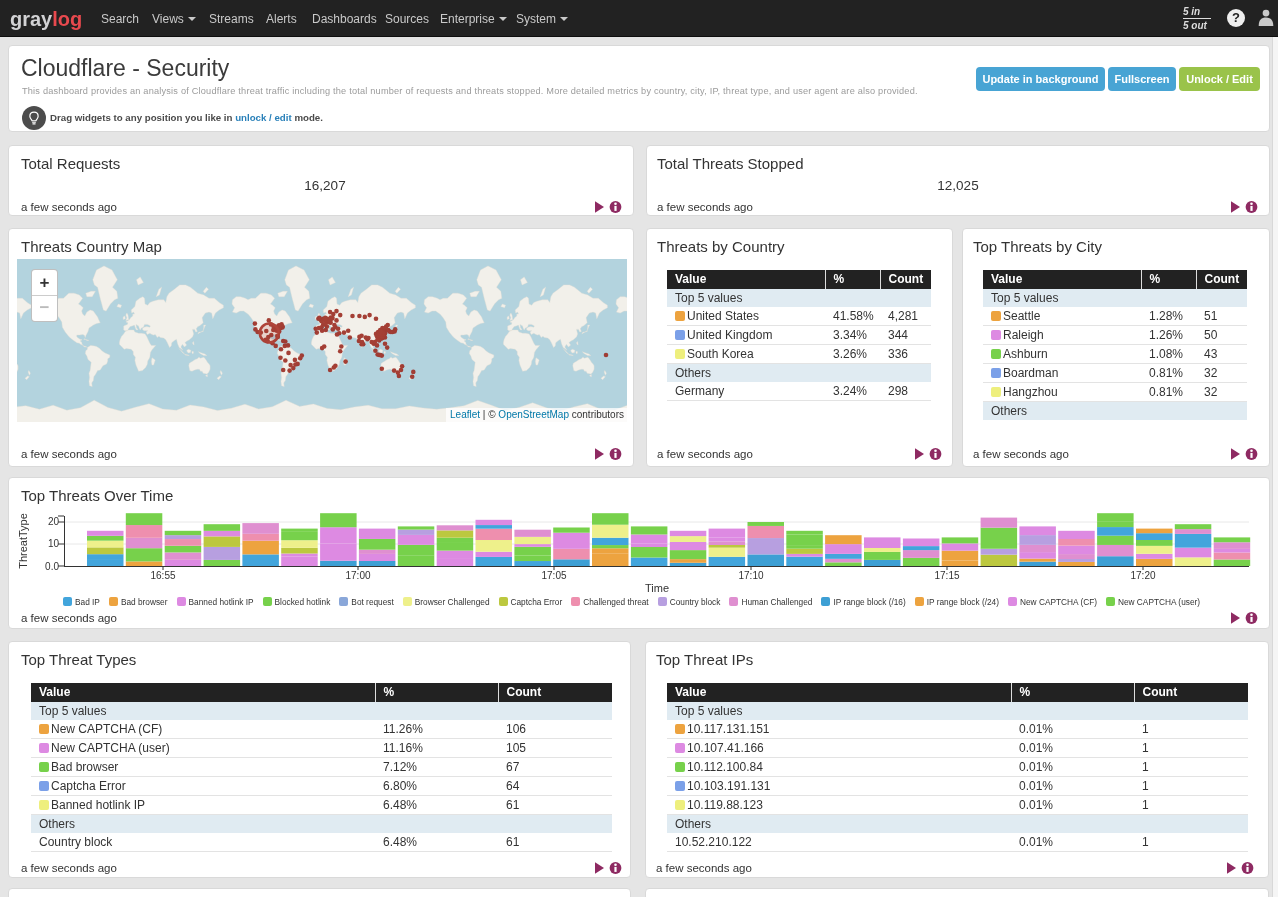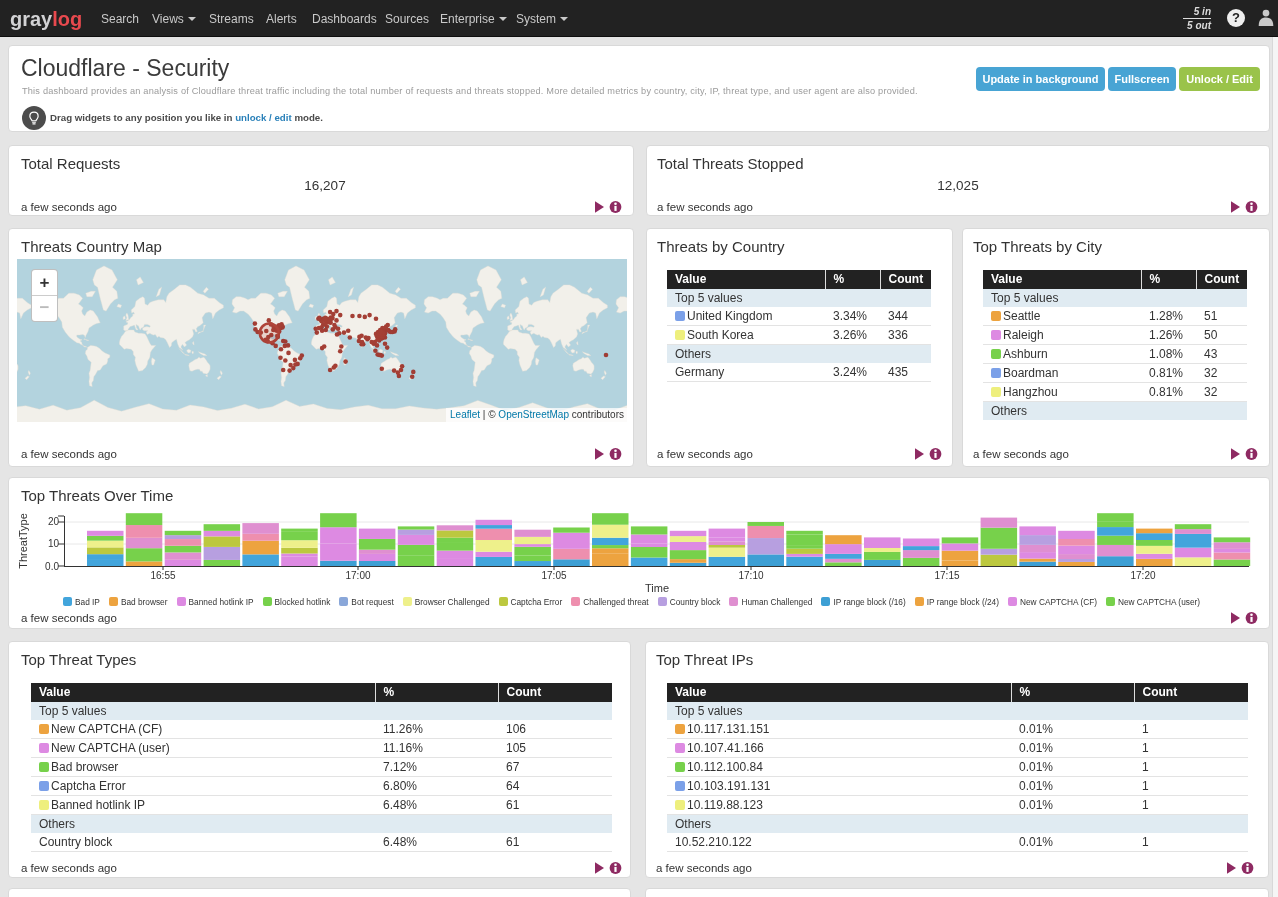--- a/index.html
+++ b/index.html
@@ -5,21 +5,21 @@
 * { margin:0; padding:0; box-sizing:border-box; }
 html,body { width:1278px; height:897px; overflow:hidden; }
 body { font-family:"Liberation Sans",sans-serif; background:#e5e5e5; color:#333; font-size:12px; }
 .abs { position:absolute; }
 
 #nav { position:absolute; left:0; top:0; width:1278px; height:37px; background:#222; border-bottom:1px solid #0e0e0e; }
 #logo { position:absolute; left:10px; top:8px; font-size:20px; font-weight:bold; color:#d2d2d4; letter-spacing:0; }
 #logo span { color:#e8494e; }
 .navitem { position:absolute; top:12px; font-size:12px; color:#c9c9c9; white-space:nowrap; }
 .caret { display:inline-block; width:0; height:0; margin-left:4px; vertical-align:2px; border-left:4px solid transparent; border-right:4px solid transparent; border-top:4px solid #c9c9c9; }
-#inout { position:absolute; top:5px; left:1183px; width:28px; color:#ddd; font-size:10px; font-style:italic; font-weight:bold; text-align:right; line-height:13px; }
+#inout { position:absolute; top:5px; left:1183px; width:28px; color:#ddd; font-size:10px; font-style:italic; font-weight:bold; text-align:left; line-height:13px; }
 #inout .top { border-bottom:1px solid #ddd; padding-bottom:0px; }
 #help { position:absolute; left:1227px; top:9px; width:18px; height:18px; border-radius:50%; background:#efefef; color:#222; font-weight:bold; font-size:13px; text-align:center; line-height:18px; }
 #user { position:absolute; left:1257px; top:8px; width:18px; height:18px; }
 
 .card { position:absolute; background:#fff; border:1px solid #d9d9d9; border-radius:4px; }
 h1 { font-size:23px; font-weight:400; color:#3b3b3b; }
 h2 { font-size:15px; font-weight:400; color:#333; }
 .desc { font-size:9.2px; letter-spacing:0.2px; color:#9b9b9b; }
 .btn { position:absolute; height:24px; border-radius:4px; color:#fff; font-size:11px; font-weight:bold; text-align:center; line-height:24px; }
 .btn.blue { background:#48a4d4; }
@@ -343,36 +343,41 @@
     <tbody>
           <tr>
             <th>Value</th>
             <th>%</th>
             <th style="border-right:none;">Count</th>
           </tr>
     <tr class="band">
             <td colspan="3">Top 5 values</td>
           </tr>
     <tr>
+            <td><span class="chip" style="background:#eda33f"></span>United States</td>
+            <td>41.58%</td>
+            <td>4,281</td>
+          </tr>
+    <tr>
             <td><span class="chip" style="background:#7ba0e8"></span>United Kingdom</td>
             <td>3.34%</td>
             <td>344</td>
           </tr>
     <tr>
             <td><span class="chip" style="background:#eeef7d"></span>South Korea</td>
             <td>3.26%</td>
             <td>336</td>
           </tr>
     <tr class="band">
             <td colspan="3">Others</td>
           </tr>
     <tr>
             <td>Germany</td>
             <td>3.24%</td>
-            <td>435</td>
+            <td>298</td>
           </tr>
   </tbody>
       </table>
   </div>
   <div class="ago" style="left:10px; top:219px;">a few seconds ago</div>
   <div class="wicons" style="left:267px; top:218px;"><svg width="28" height="14" viewBox="0 0 28 14">
         <g fill="#8e2a62">
           <path d="M1,1.2 L10,7 L1,12.8 Z"></path>
           <circle cx="21.5" cy="7" r="5.9"></circle>
           <rect x="20.4" y="5.9" width="2.2" height="5" fill="#fff"></rect>

